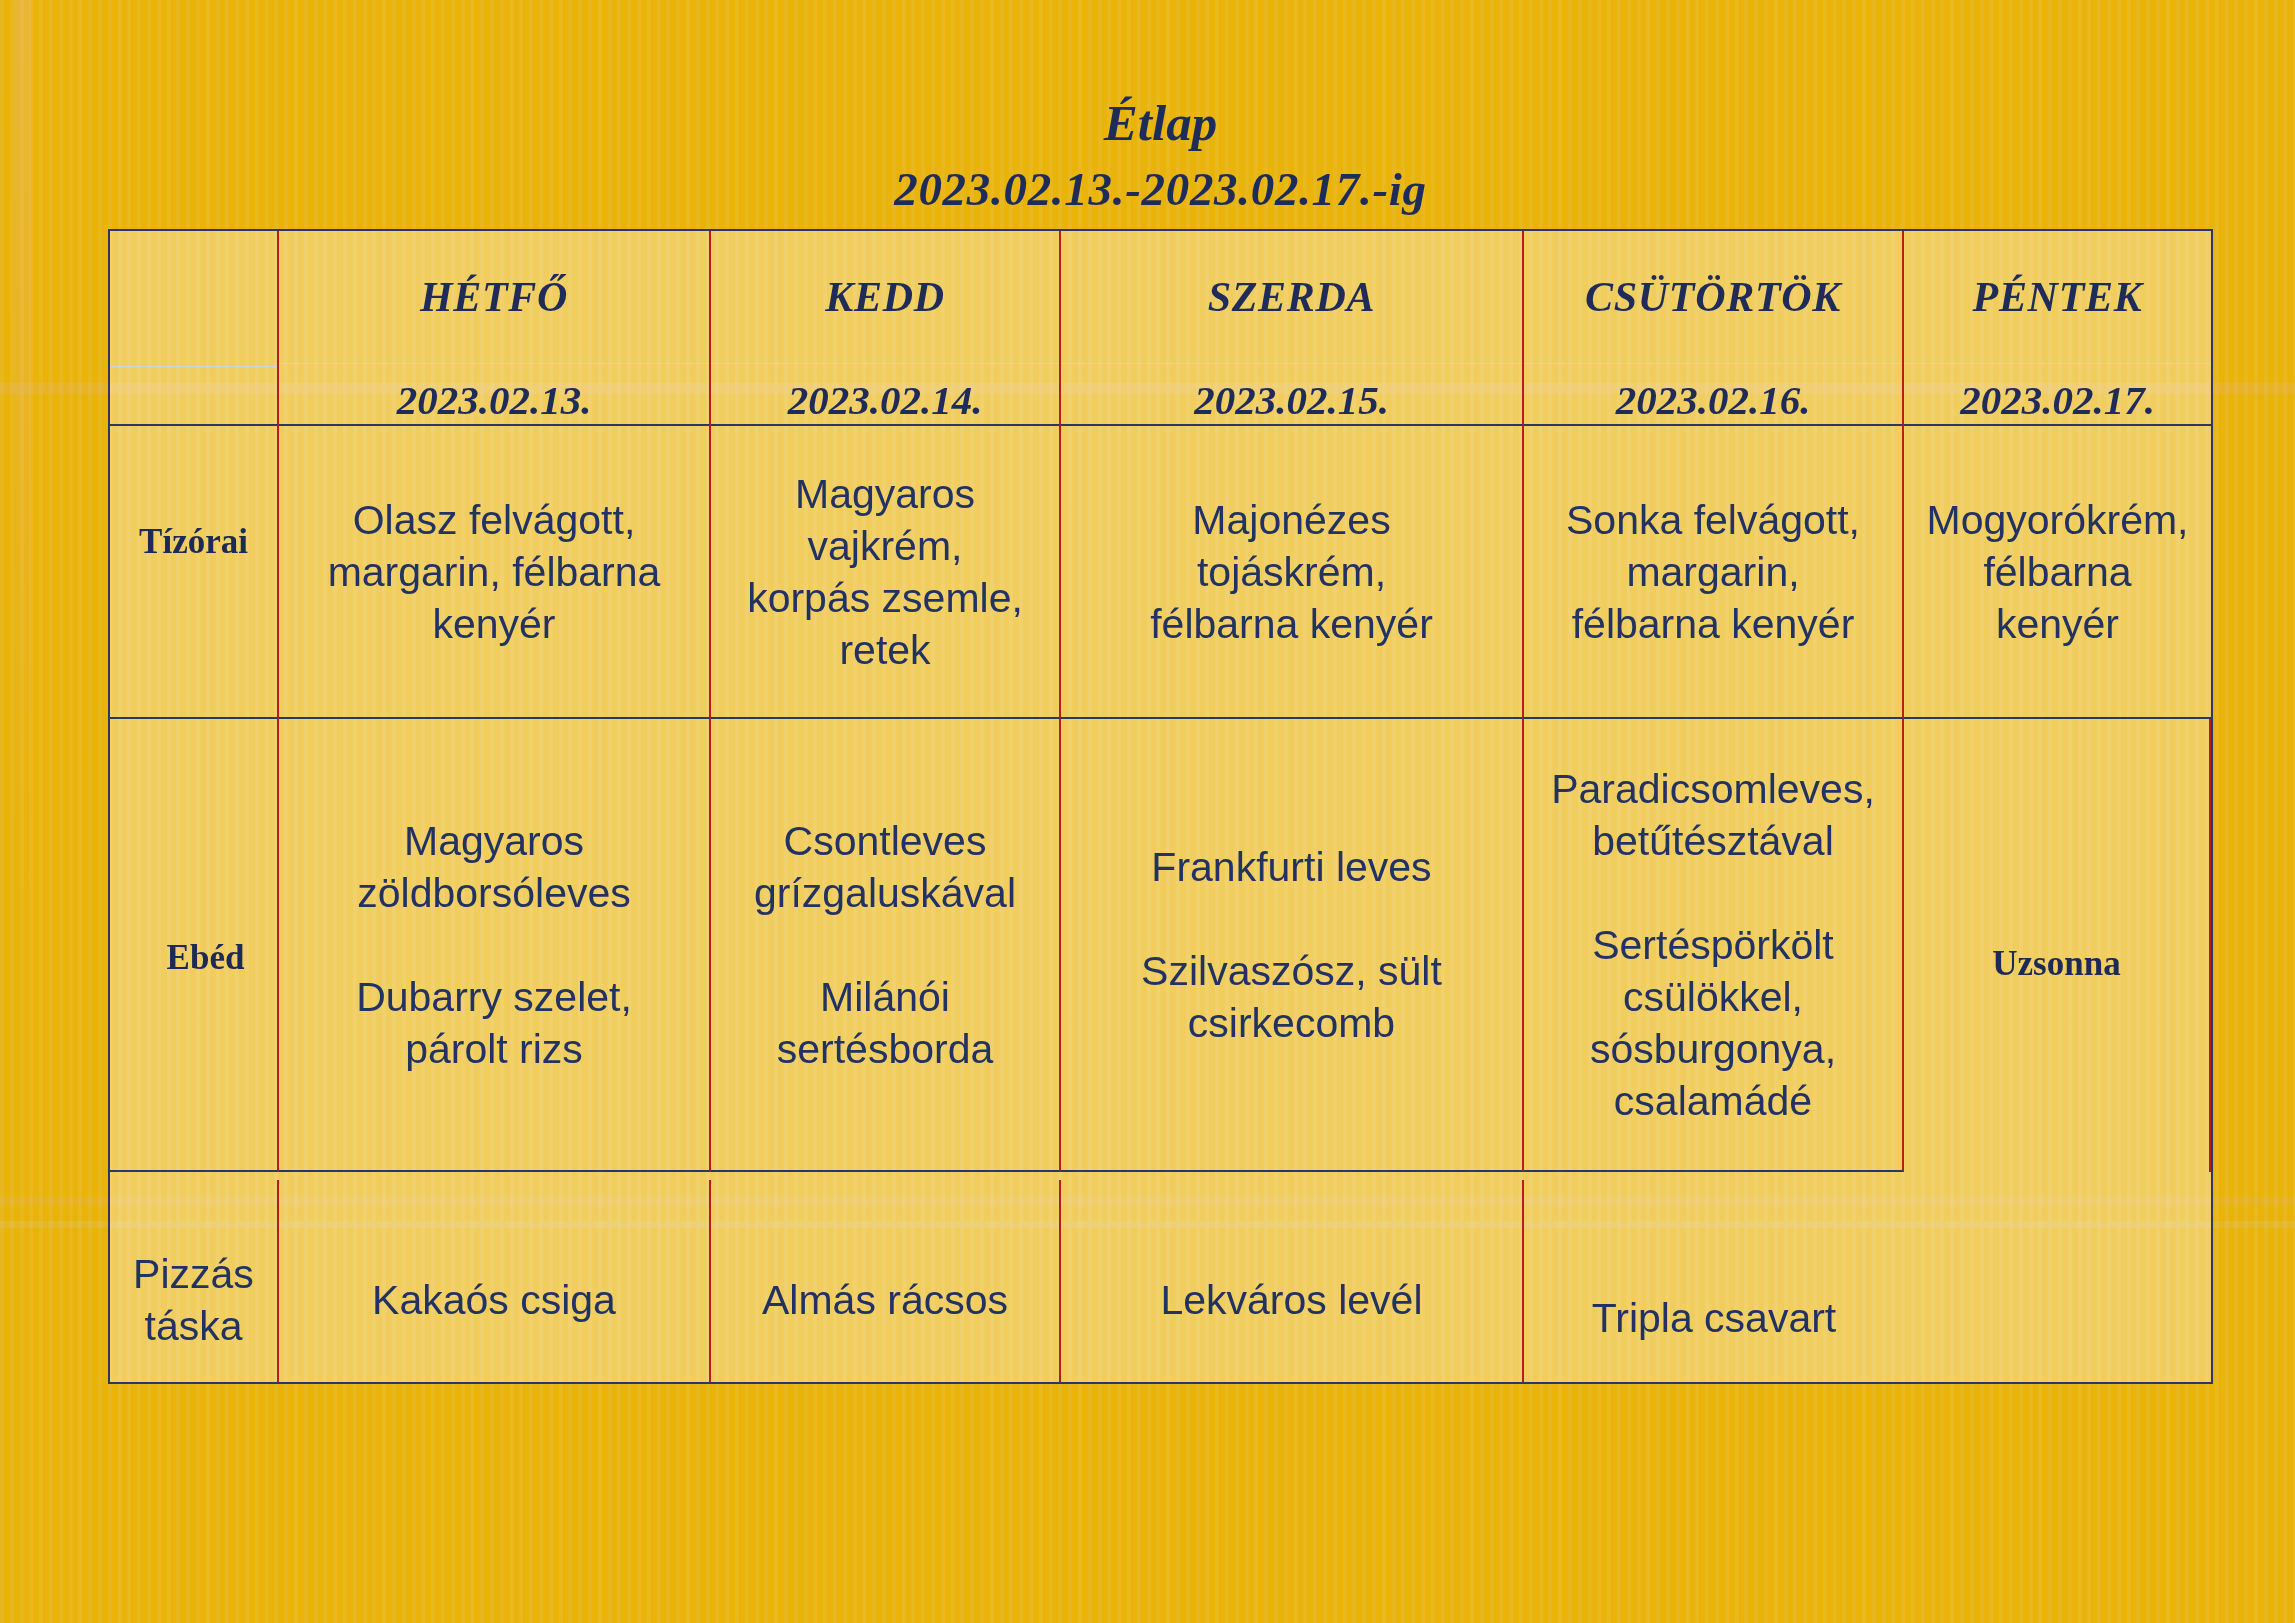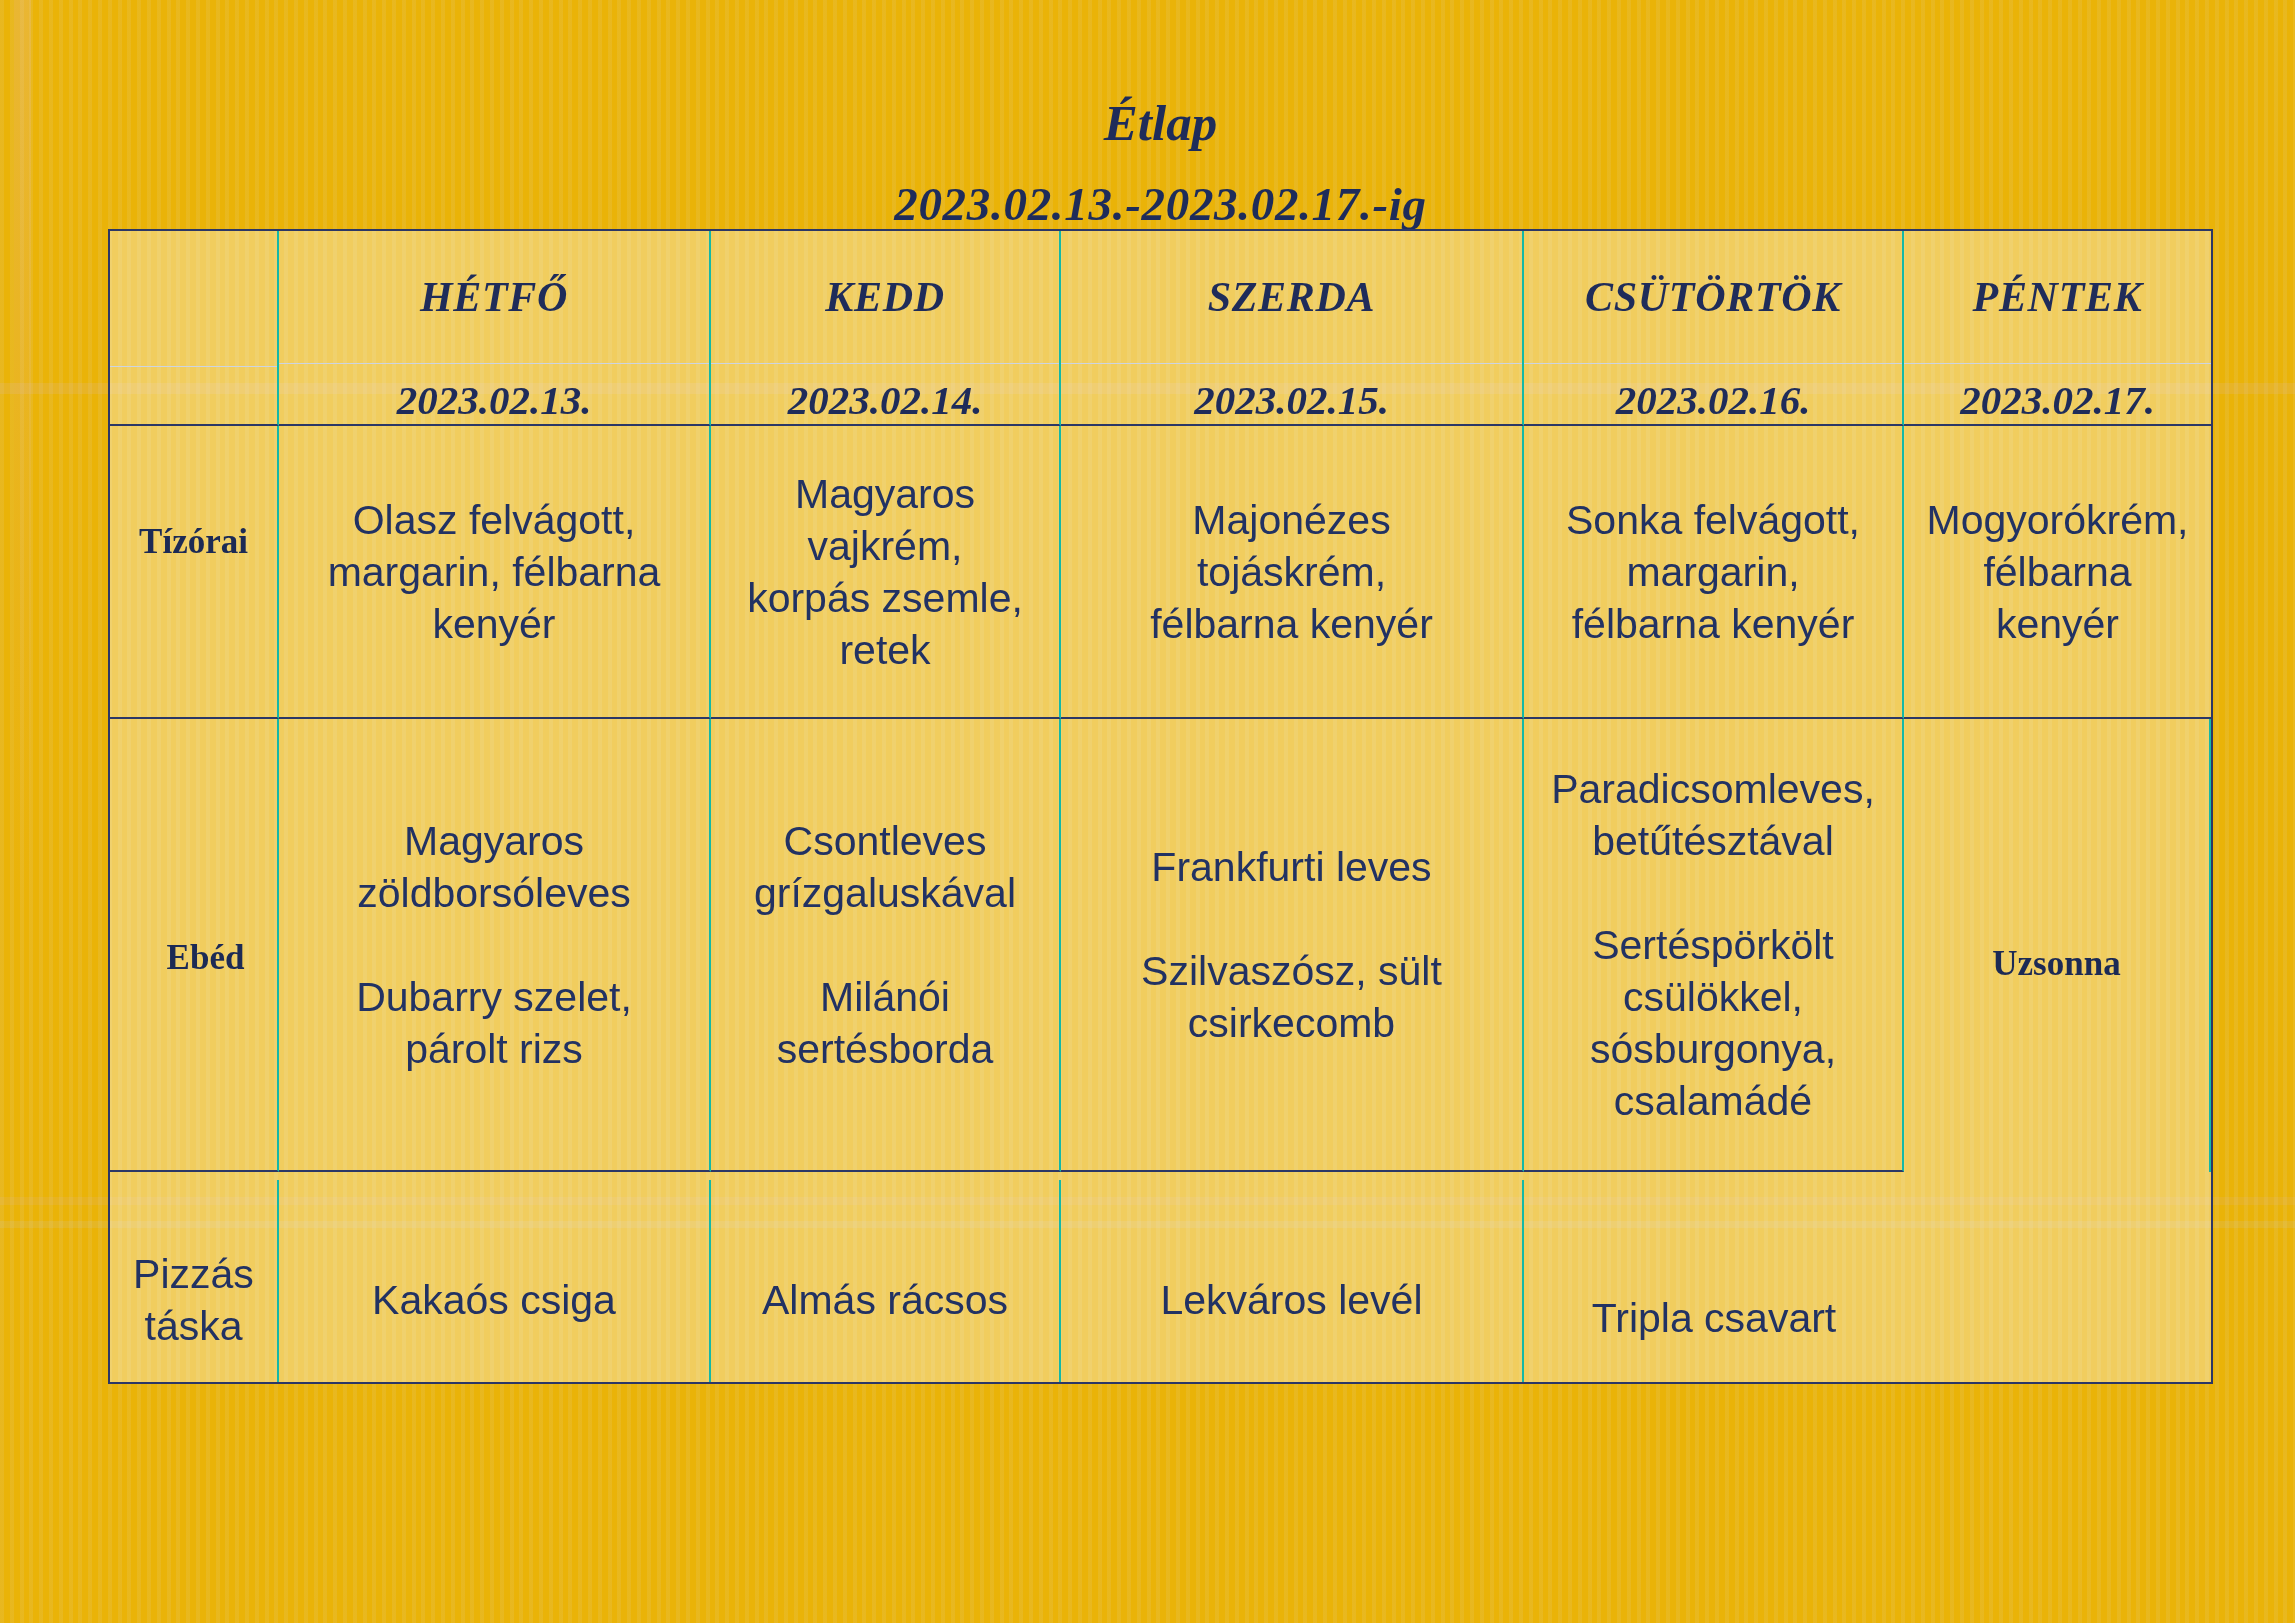--- a/index.html
+++ b/index.html
@@ -55,41 +55,41 @@
     font-style: italic;
     font-weight: bold;
   }
   .title-main {
     font-size: 51px;
     line-height: 67px;
   }
   .title-range {
     font-size: 47px;
     line-height: 65px;
-    margin-top: 15px;
+    margin-top: 0;
     letter-spacing: 0.7px;
   }
 
   
   .menu-table {
     position: absolute;
     left: 108px;
     top: 229px;
     width: 2105px;
     height: 1155px;
     box-sizing: border-box;
     border: 2.6px solid #2c3766;
     display: grid;
     grid-template-columns: 169px 432px 350px 463px 380px 1fr;
     grid-template-rows: 195px 293px 453px 1fr;
     background: rgba(255, 255, 255, 0.35);
   }
   .cell {
     box-sizing: border-box;
-    border-right: 2px solid #14b8a6;
+    border-right: 2px solid #b91c1c;
     border-bottom: 2.6px solid #2c3766;
     overflow: hidden;
   }
   .cell.last-col { border-right: none; }
   .cell.last-row { border-bottom: none; }
 
   
   .hcell {
     display: flex;
     flex-direction: column;

